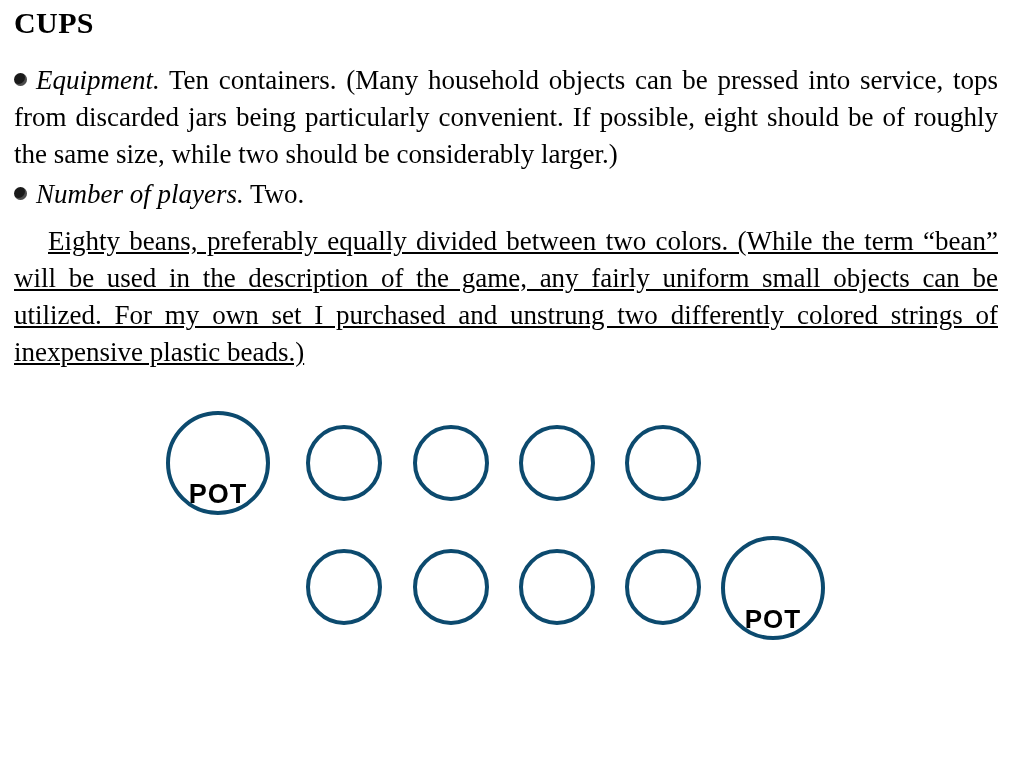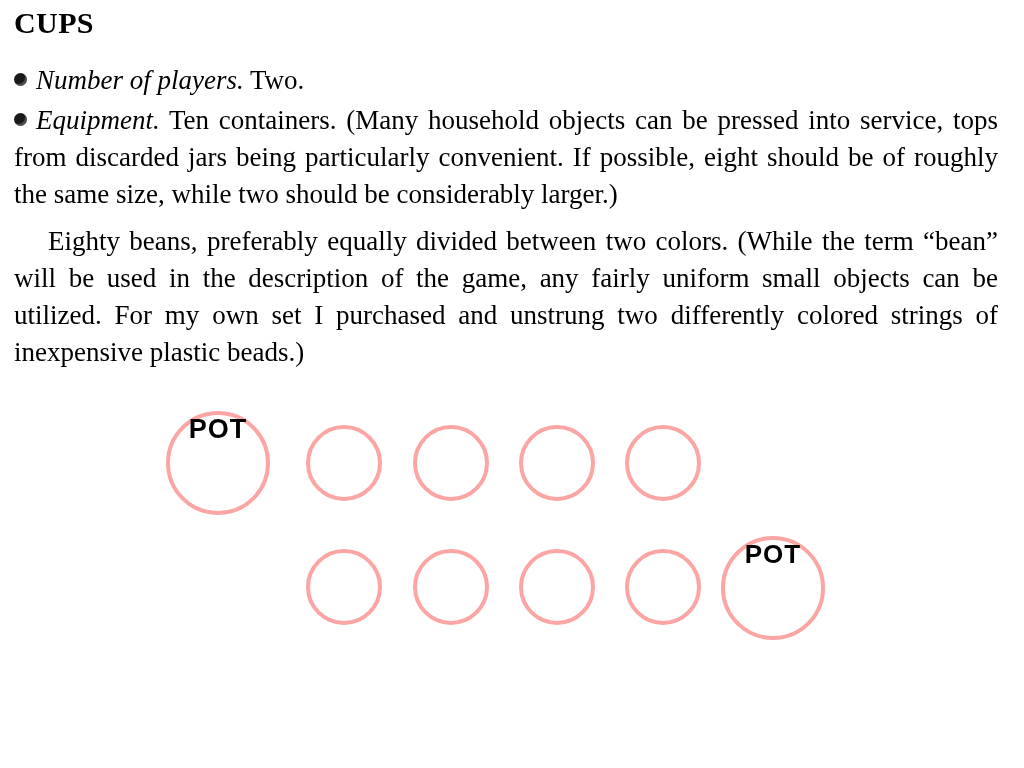--- a/index.html
+++ b/index.html
@@ -74,38 +74,39 @@
   .lead {
     font-style: italic;
     font-weight: normal;
   }
   p.para {
     margin: 7px 0 12px 0;
     text-indent: 34px;
     text-align: justify;
     font-size: 27px;
     line-height: 1.37;
+    text-decoration: underline;
   }
   p.para:first-of-type { margin-top: 10px; }
 
   
   .diagram {
     position: relative;
     margin-top: 30px;
     width: 100%;
     height: 270px;
   }
   .cup {
     position: absolute;
-    border: 4px solid #fca5a5;
+    border: 4px solid #0c4a6e;
     border-radius: 50%;
     box-sizing: border-box;
     background: #ffffff;
     display: flex;
-    align-items: flex-start;
+    align-items: flex-end;
     justify-content: center;
   }
   .cup-small {
     width: 76px;
     height: 76px;
   }
   .cup-pot {
     width: 104px;
     height: 104px;
   }
@@ -125,25 +126,25 @@
 
 <div class="page">
 
   <div class="header">
     <div class="title">CUPS</div>
   </div>
 
   <div class="body-text">
 
     <div class="entry">
-      <span class="bullet"></span><span class="lead">Number of players.</span><span> Two.</span>
+      <span class="bullet"></span><span class="lead">Equipment.</span><span> Ten containers. (Many household objects can be pressed into service, tops from discarded jars being particularly convenient. If possible, eight should be of roughly the same size, while two should be considerably larger.)</span>
     </div>
 
     <div class="entry">
-      <span class="bullet"></span><span class="lead">Equipment.</span><span> Ten containers. (Many household objects can be pressed into service, tops from discarded jars being particularly convenient. If possible, eight should be of roughly the same size, while two should be considerably larger.)</span>
+      <span class="bullet"></span><span class="lead">Number of players.</span><span> Two.</span>
     </div>
 
     <p class="para">Eighty beans, preferably equally divided between two colors. (While the term “bean” will be used in the description of the game, any fairly uniform small objects can be utilized. For my own set I purchased and unstrung two differently colored strings of inexpensive plastic beads.)</p>
   </div>
 
   <div class="diagram">
 
     <div class="cup cup-pot" style="left:152px; top:10px;">
       <span class="pot-label">POT</span>
     </div>

